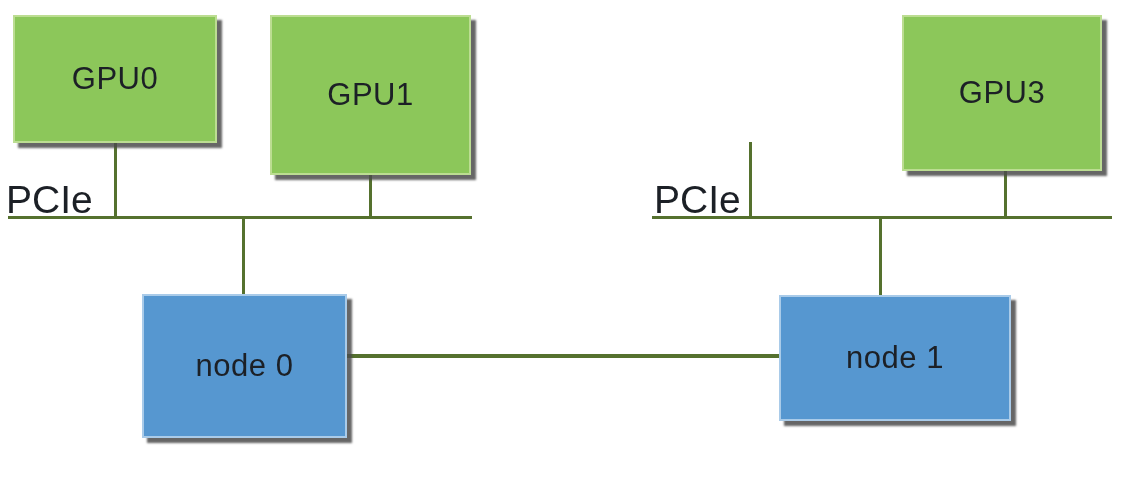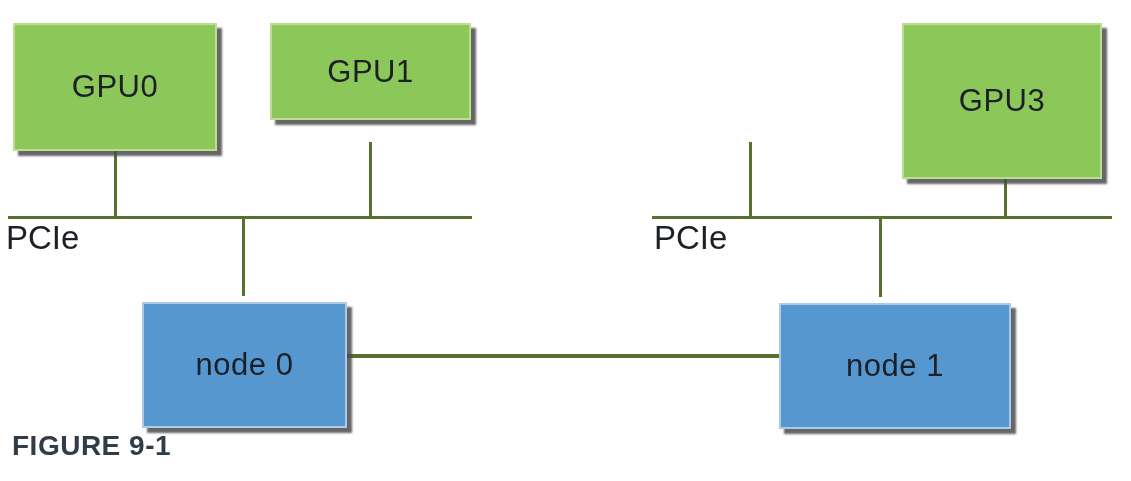--- a/index.html
+++ b/index.html
@@ -15,21 +15,20 @@
     background: #ffffff;
     overflow: hidden;
   }
   .box {
     position: absolute;
     display: flex;
     align-items: center;
     justify-content: center;
     box-sizing: border-box;
     box-shadow: 5px 5px 2px rgba(75, 75, 75, 0.85);
-    margin-top: 8px;
   }
   .gpu {
     background: var(--gpu-fill, #8cc75a);
     border: 2px solid var(--gpu-border, #bcdd92);
   }
   .node {
     background: var(--node-fill, #5697d0);
     border: 2px solid var(--node-border, #a9cbe9);
   }
   .box-label {
@@ -37,23 +36,22 @@
     font-size: 31px;
     letter-spacing: 0.5px;
   }
   .line {
     position: absolute;
     background: var(--line, #55712e);
   }
   .pcie-label {
     position: absolute;
     color: var(--label-text, #1c2026);
-    font-size: 33px;
+    font-size: 39px;
     line-height: 1;
-    margin-top: 41px;
   }
   .ib-label {
     position: absolute;
     color: var(--label-text, #1c2026);
     font-size: 30px;
     font-style: italic;
     font-weight: 500;
     text-align: center;
     line-height: 1;
   }
@@ -80,33 +78,32 @@
   <div class="line" style="left:1004px; top:142px; width:3px; height:76px;"></div>
 
   <div class="line" style="left:242px; top:218px; width:3px; height:78px;"></div>
   <div class="line" style="left:879px; top:218px; width:3px; height:79px;"></div>
 
   <div class="line" style="left:347px; top:354px; width:432px; height:4px;"></div>
 
   <div class="box gpu" style="left:13px; top:15px; width:204px; height:128px;">
     <span class="box-label">GPU0</span>
   </div>
-  <div class="box gpu" style="left:270px; top:15px; width:201px; height:97px;">
+  <div class="box gpu" style="left:270px; top:15px; width:201px; height:160px;">
     <span class="box-label">GPU1</span>
   </div>
   <div class="box gpu" style="left:902px; top:15px; width:200px; height:156px;">
     <span class="box-label">GPU3</span>
   </div>
 
-  <div class="box node" style="left:142px; top:294px; width:205px; height:126px;">
+  <div class="box node" style="left:142px; top:294px; width:205px; height:144px;">
     <span class="box-label">node 0</span>
   </div>
   <div class="box node" style="left:779px; top:295px; width:232px; height:126px;">
     <span class="box-label">node 1</span>
   </div>
 
   <div class="pcie-label" style="left:6px; top:180px;">PCIe</div>
   <div class="pcie-label" style="left:654px; top:180px;">PCIe</div>
 
 
-  <div class="caption" style="left:12px; top:432px;">FIGURE 9-1</div>
 
 </div>
 
 </body></html>

